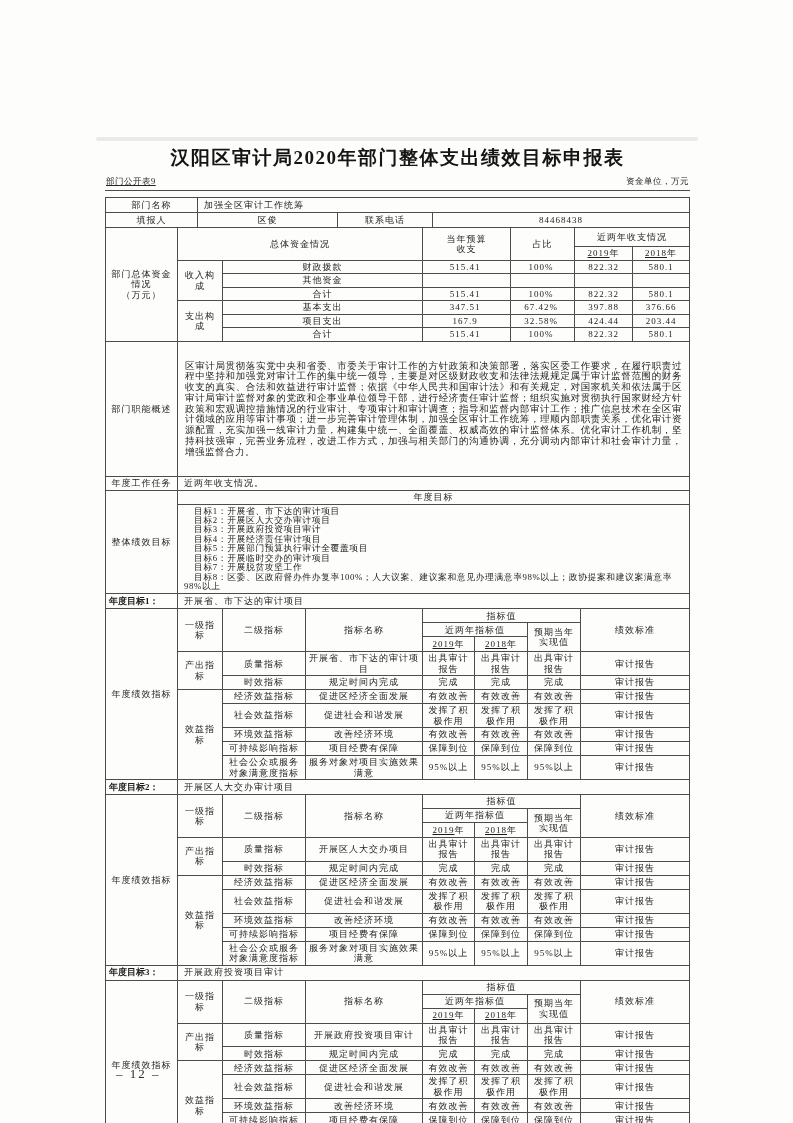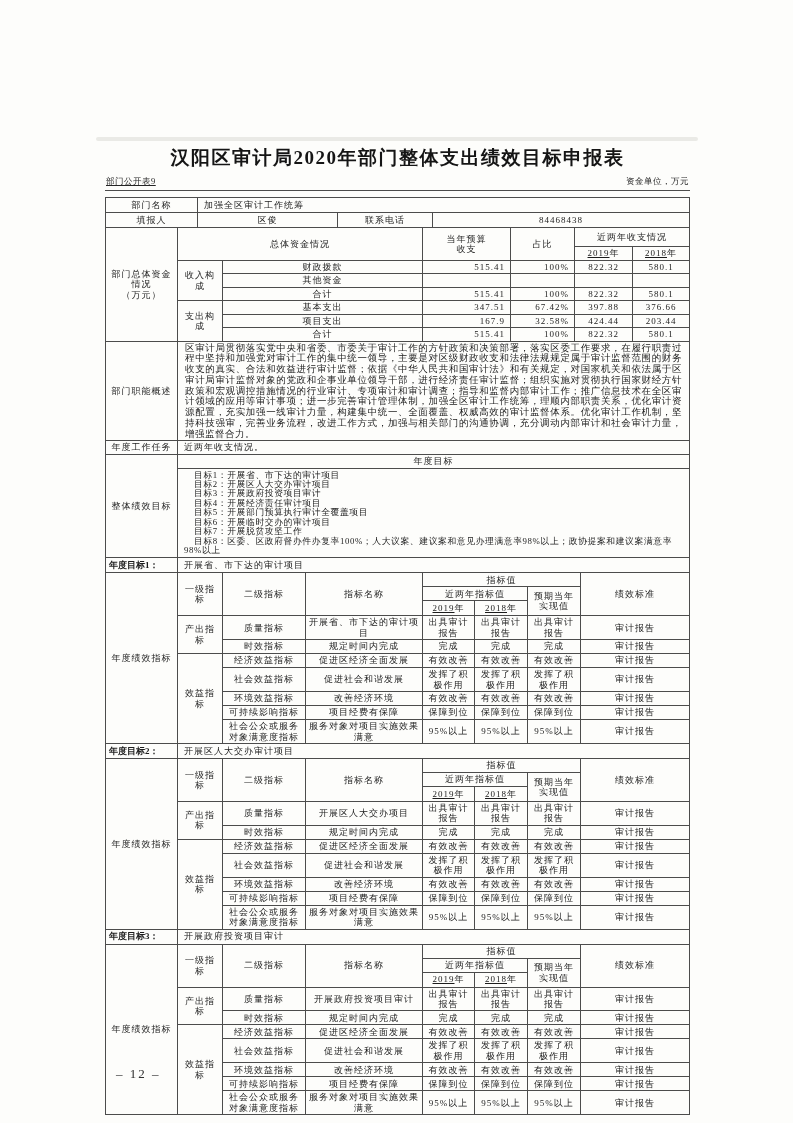--- a/index.html
+++ b/index.html
@@ -9,24 +9,24 @@
   .sheet{position:absolute;left:105px;top:145px;width:585px;}
   .title{margin:0 0 5px 0;font-size:19px;font-weight:bold;text-align:center;letter-spacing:1.5px;color:#151515;}
   .subhead{display:flex;justify-content:space-between;align-items:flex-end;font-size:8.5px;
            letter-spacing:.5px;border-bottom:1px solid #4c4c4c;padding:0 1px 2px 1px;color:#242424;}
   .form-code{text-decoration:underline;}
   table.grid{border-collapse:collapse;table-layout:fixed;width:585px;margin-top:-1px;}
   table.grid:first-of-type{margin-top:6px;}
   td{border:1px solid #4c4c4c;font-size:9px;line-height:1.16;letter-spacing:1px;text-align:center;
      vertical-align:middle;padding:1px 2px;white-space:pre-line;overflow:hidden;color:#1c1c1c;}
   td.left{text-align:left;padding-left:6px;}
-  td.rt{text-align:right;padding-right:5px;}
+  td.rt{padding-right:5px;}
   td.b{font-weight:bold;}
   td.tight{letter-spacing:0;padding-left:3px;}
-  td.just{text-align:justify;white-space:normal;padding:1px 7px;font-size:9.5px;line-height:1.13;letter-spacing:.5px;}
+  td.just{text-align:justify;white-space:normal;padding:19px 7px;font-size:9.5px;line-height:1.13;letter-spacing:.5px;}
   td.goals{padding:2px 6px 2px 6px;white-space:normal;}
   .goal-item{text-align:left;font-size:8.8px;line-height:1.07;letter-spacing:.6px;text-indent:10px;}
   .u{text-decoration:underline;margin-top:40px;}
   tr.h12{height:12px;} tr.h13{height:13px;} tr.h14{height:14px;} tr.h15{height:15px;}
   tr.h18{height:18px;} tr.h19{height:19px;} tr.h21{height:21px;} tr.h96{height:96px;} tr.h76{height:76px;}
   .page-num{position:absolute;left:116px;top:1066px;font-size:13px;letter-spacing:2px;color:#2e2e2e;}
 </style>
 </head>
 <body>
 

